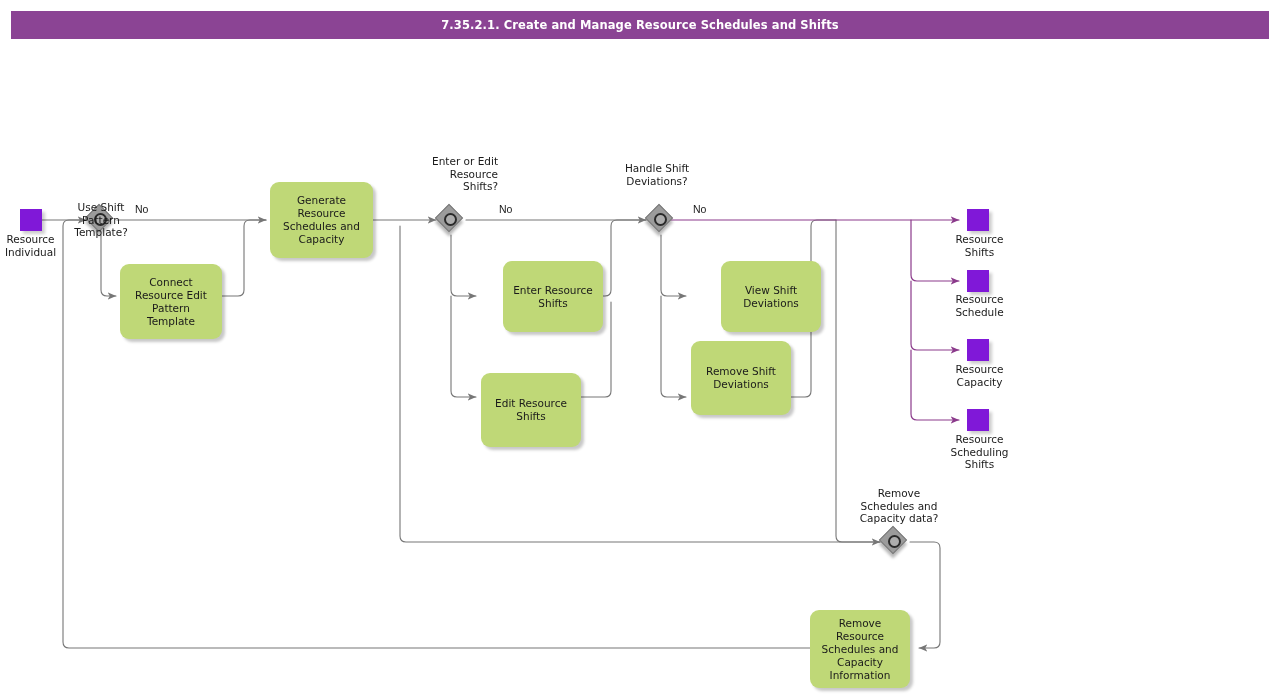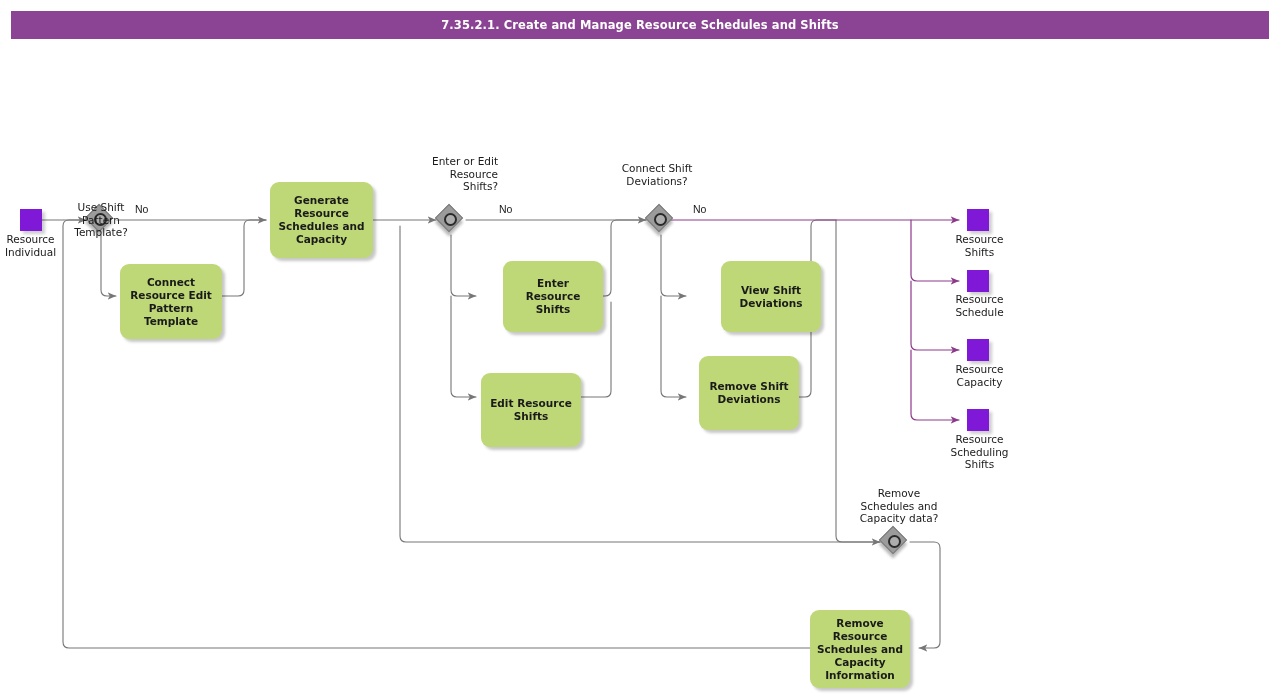--- a/index.html
+++ b/index.html
@@ -61,21 +61,21 @@
     display: flex;
     align-items: center;
     justify-content: center;
     text-align: center;
     color: #1a1a1a;
     font-size: 10.5px;
     line-height: 13px;
     font-family: "DejaVu Sans", sans-serif;
     padding: 2px 6px;
   }
-  .task span { display: block; white-space: pre-line; font-weight: bold; }
+  .task span { display: block; white-space: pre-line; }
 
   
   .gateway {
     position: absolute;
     width: 30px;
     height: 30px;
   }
   .gateway .diamond {
     position: absolute;
     left: 3px;
@@ -231,30 +231,30 @@
 
   <div class="task" style="left:481px; top:373px; width:100px; height:74px;">
     <span>Edit Resource
 Shifts</span>
   </div>
 
   <div class="gateway" style="left:646px; top:205px;">
     <div class="diamond"></div>
     <div class="ring"></div>
   </div>
-  <div class="lbl" style="left:608px; top:162px; width:98px;">Connect Shift
+  <div class="lbl" style="left:608px; top:162px; width:98px;">Handle Shift
 Deviations?</div>
   <div class="flow-lbl" style="left:693px; top:203px;">No</div>
 
   <div class="task" style="left:691px; top:261px; width:100px; height:71px;margin-left:30px;">
     <span>View Shift
 Deviations</span>
   </div>
 
-  <div class="task" style="left:691px; top:356px; width:100px; height:74px;margin-left:8px;">
+  <div class="task" style="left:691px; top:341px; width:100px; height:74px;">
     <span>Remove Shift
 Deviations</span>
   </div>
 
   <div class="evt" style="left:967px; top:209px;"></div>
   <div class="lbl" style="left:937px; top:233px; width:85px;">Resource
 Shifts</div>
 
   <div class="evt" style="left:967px; top:270px;"></div>
   <div class="lbl" style="left:937px; top:293px; width:85px;">Resource

